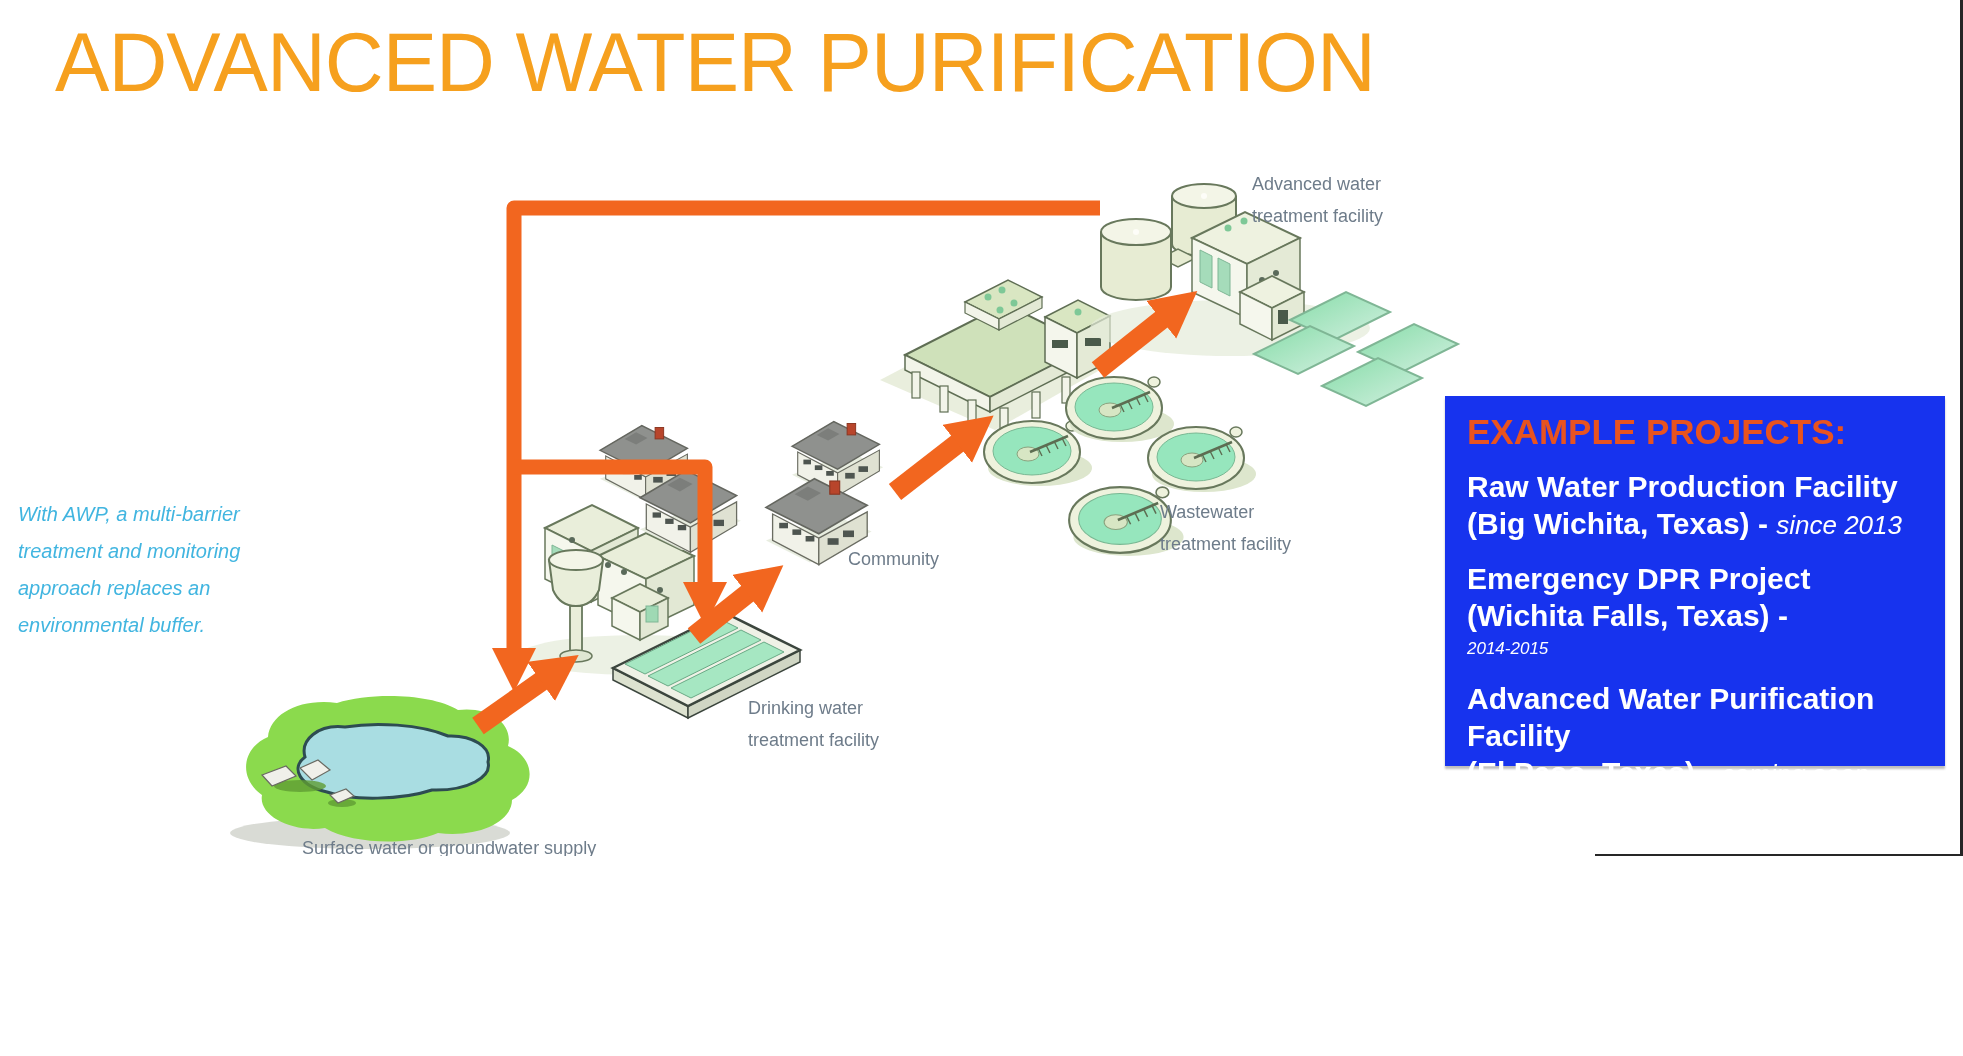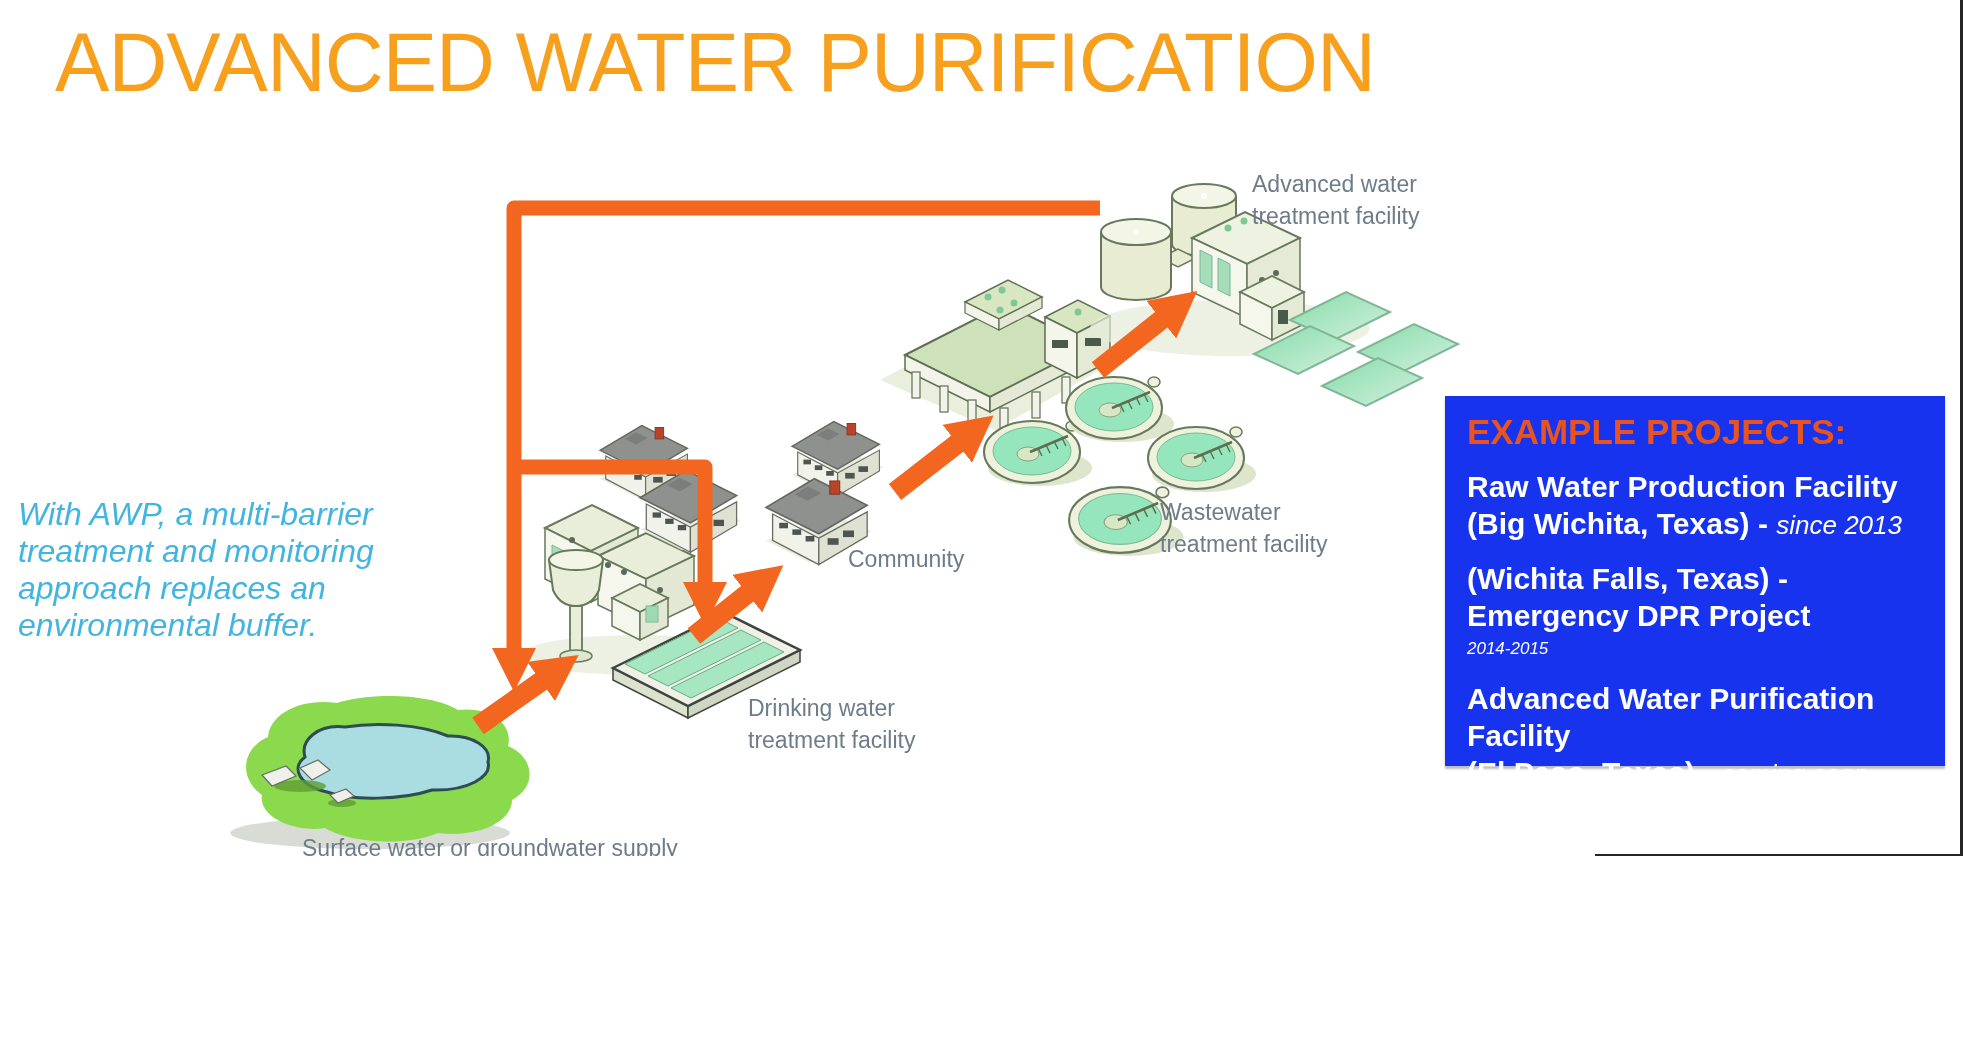--- a/index.html
+++ b/index.html
@@ -1,22 +1,22 @@
 <!DOCTYPE html>
 <html><head>
 <meta charset="utf-8">
 <style>
   html,body{margin:0;padding:0;background:#ffffff;}
   .slide{position:relative;width:1963px;height:856px;background:#ffffff;overflow:hidden;
          font-family:"Liberation Sans",sans-serif;}
   .title{position:absolute;left:55px;top:14px;font-size:84px;font-weight:400;letter-spacing:-1px;
          color:#F6A01E;transform:scaleX(.97);transform-origin:left top;white-space:nowrap;}
-  .intro{position:absolute;left:18px;top:496px;width:450px;font-size:32px;line-height:37px;
+  .intro{position:absolute;left:18px;top:496px;width:450px;font-size:20px;line-height:37px;
          font-style:italic;color:#41B5E0;white-space:pre-line;}
-  .dlabel{position:absolute;font-size:23px;line-height:32px;color:#6E7C8A;white-space:pre-line;}
+  .dlabel{position:absolute;font-size:18px;line-height:32px;color:#6E7C8A;white-space:pre-line;}
   .lbl-advanced{left:1252px;top:168px;}
   .lbl-wastewater{left:1160px;top:496px;}
   .lbl-community{left:848px;top:543px;}
   .lbl-drinking{left:748px;top:692px;}
   .lbl-supply{left:302px;top:832px;}
   .credit{position:absolute;left:447px;top:1014px;font-size:21px;font-style:italic;color:#5C6670;}
   .panel{position:absolute;left:1445px;top:396px;width:500px;height:370px;background:#1733EE;
          box-sizing:border-box;padding:16px 20px 0 22px;box-shadow:0 3px 2px rgba(110,110,110,.45);}
   .panel h2{margin:0 0 12px 0;font-size:35px;font-weight:700;color:#E8531F;letter-spacing:0;}
   .proj{margin-top:16px;color:#ffffff;font-size:30px;font-weight:700;line-height:37px;}
@@ -252,22 +252,22 @@
   <div class="panel">
     <h2>EXAMPLE PROJECTS:</h2>
     <div class="proj">
       <div>Raw Water Production Facility</div>
       <div>
         <span>(Big Wichita, Texas) -</span>
         <em>since 2013</em>
       </div>
     </div>
     <div class="proj">
+      <div>Emergency DPR Project</div>
       <div>(Wichita Falls, Texas) -</div>
-      <div>Emergency DPR Project</div>
       <div class="noteline">2014-2015</div>
     </div>
     <div class="proj">
       <div>Advanced Water Purification Facility</div>
       <div>
         <span>(El Paso, Texas) -</span>
         <em>coming soon</em>
       </div>
     </div>
   </div>

